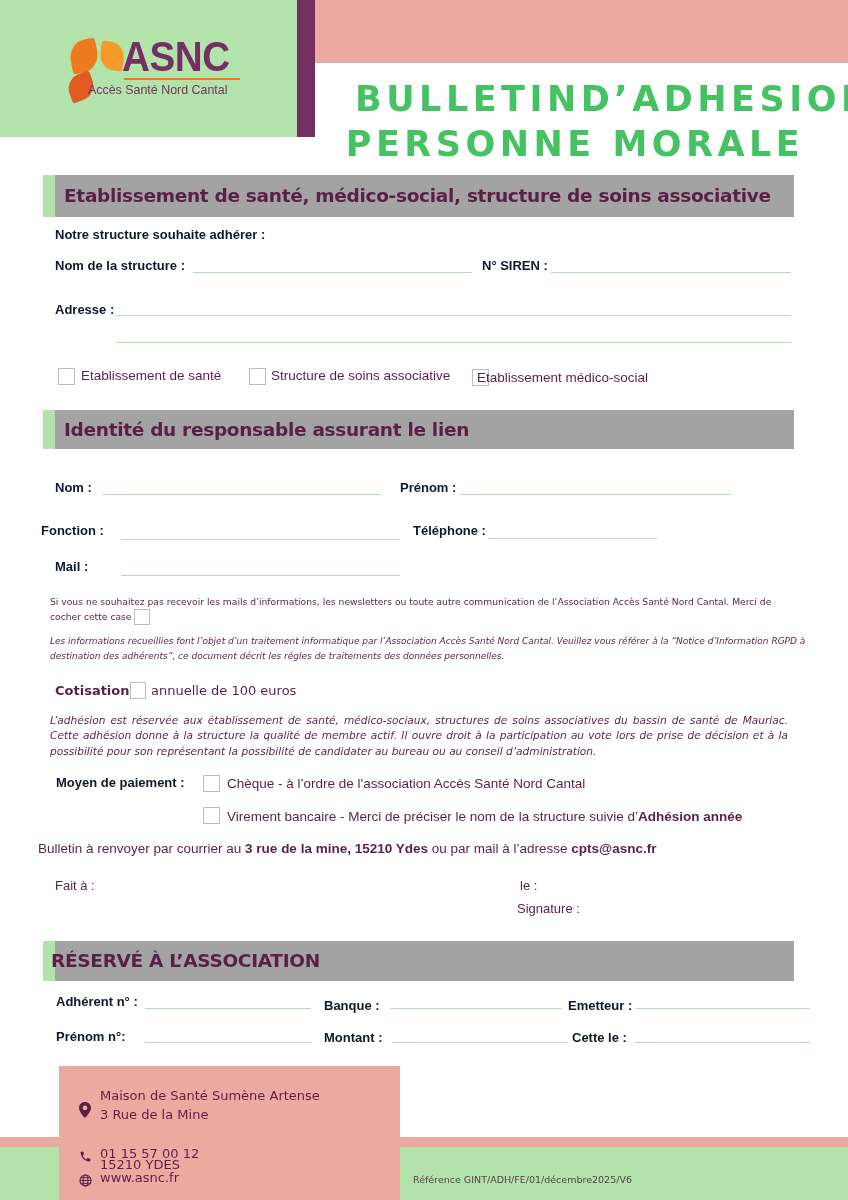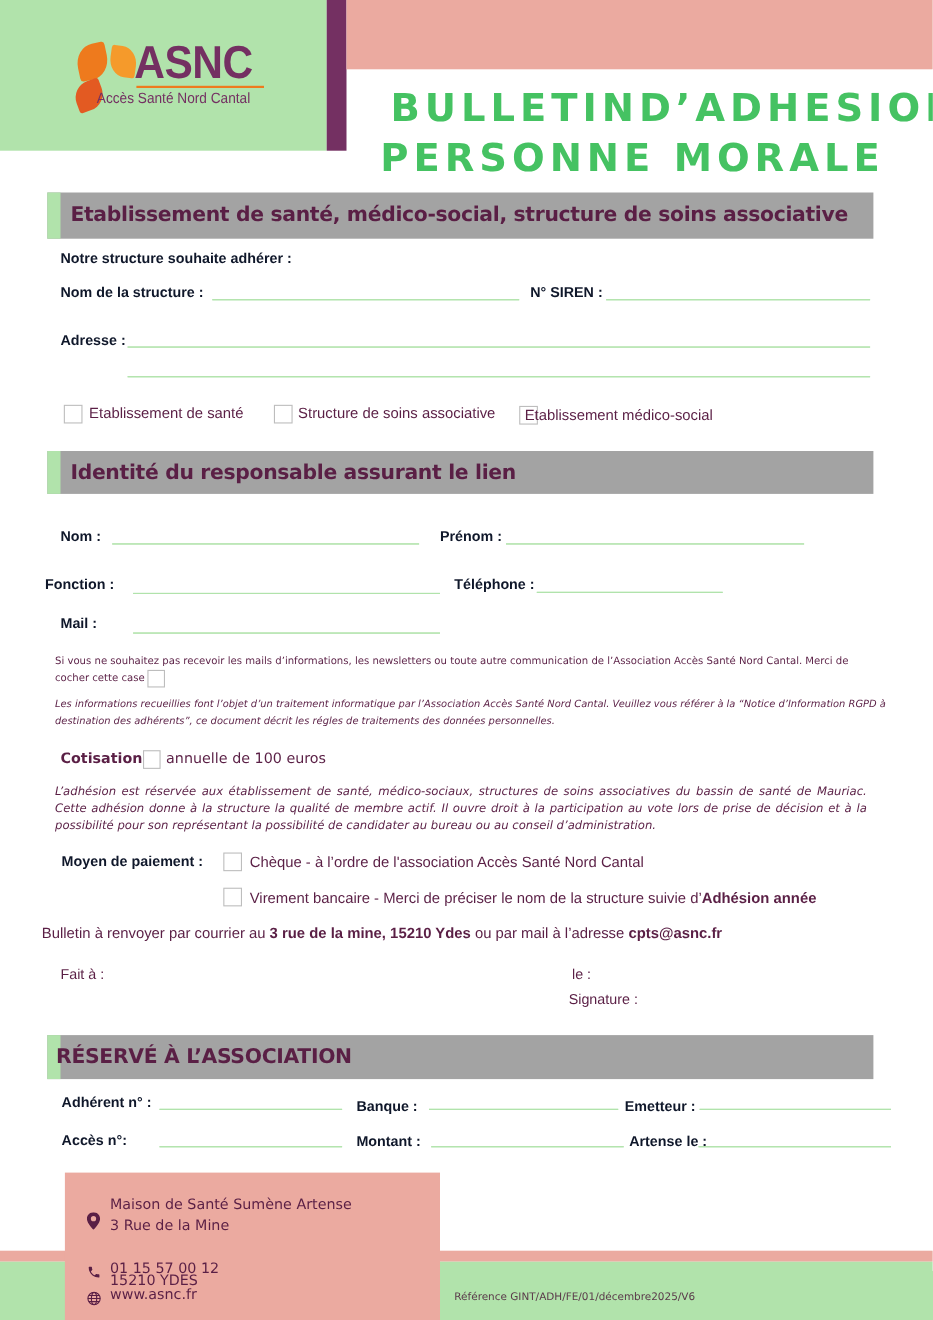--- a/index.html
+++ b/index.html
@@ -156,25 +156,25 @@
   <span style="left:8px; line-height:40px;">RÉSERVÉ À L’ASSOCIATION</span>
 </div>
 
 <div class="abs lbl" style="left:56px; top:994px;">Adhérent n° :</div>
 <div class="abs line" style="left:145px; top:1008px; width:166px;"></div>
 <div class="abs lbl" style="left:324px; top:998px;">Banque :</div>
 <div class="abs line" style="left:390px; top:1008px; width:172px;"></div>
 <div class="abs lbl" style="left:568px; top:998px;">Emetteur :</div>
 <div class="abs line" style="left:636px; top:1008px; width:174px;"></div>
 
-<div class="abs lbl" style="left:56px; top:1029px;">Accès n°:</div>
+<div class="abs lbl" style="left:56px; top:1029px;">Prénom n°:</div>
 <div class="abs line" style="left:145px; top:1042px; width:166px;"></div>
 <div class="abs lbl" style="left:324px; top:1030px;">Montant :</div>
 <div class="abs line" style="left:392px; top:1042px; width:175px;"></div>
-<div class="abs lbl" style="left:572px; top:1030px;">Artense le :</div>
+<div class="abs lbl" style="left:572px; top:1030px;">Cette le :</div>
 <div class="abs line" style="left:635px; top:1042px; width:175px;"></div>
 
 <div class="abs ft-pink"></div>
 <div class="abs ft-green"></div>
 
 <div class="abs contact">
   <div class="row" style="top:22px;">Maison de Santé Sumène Artense</div>
   <span class="ic" style="top:36px;">
     <svg width="12" height="16" viewBox="0 0 12 16">
         <path d="M6 0C2.7 0 0 2.6 0 5.9 0 10 6 16 6 16s6-6 6-10.1C12 2.6 9.3 0 6 0zm0 8.3a2.4 2.4 0 1 1 0-4.8 2.4 2.4 0 0 1 0 4.8z" fill="#5a1f45"></path>

